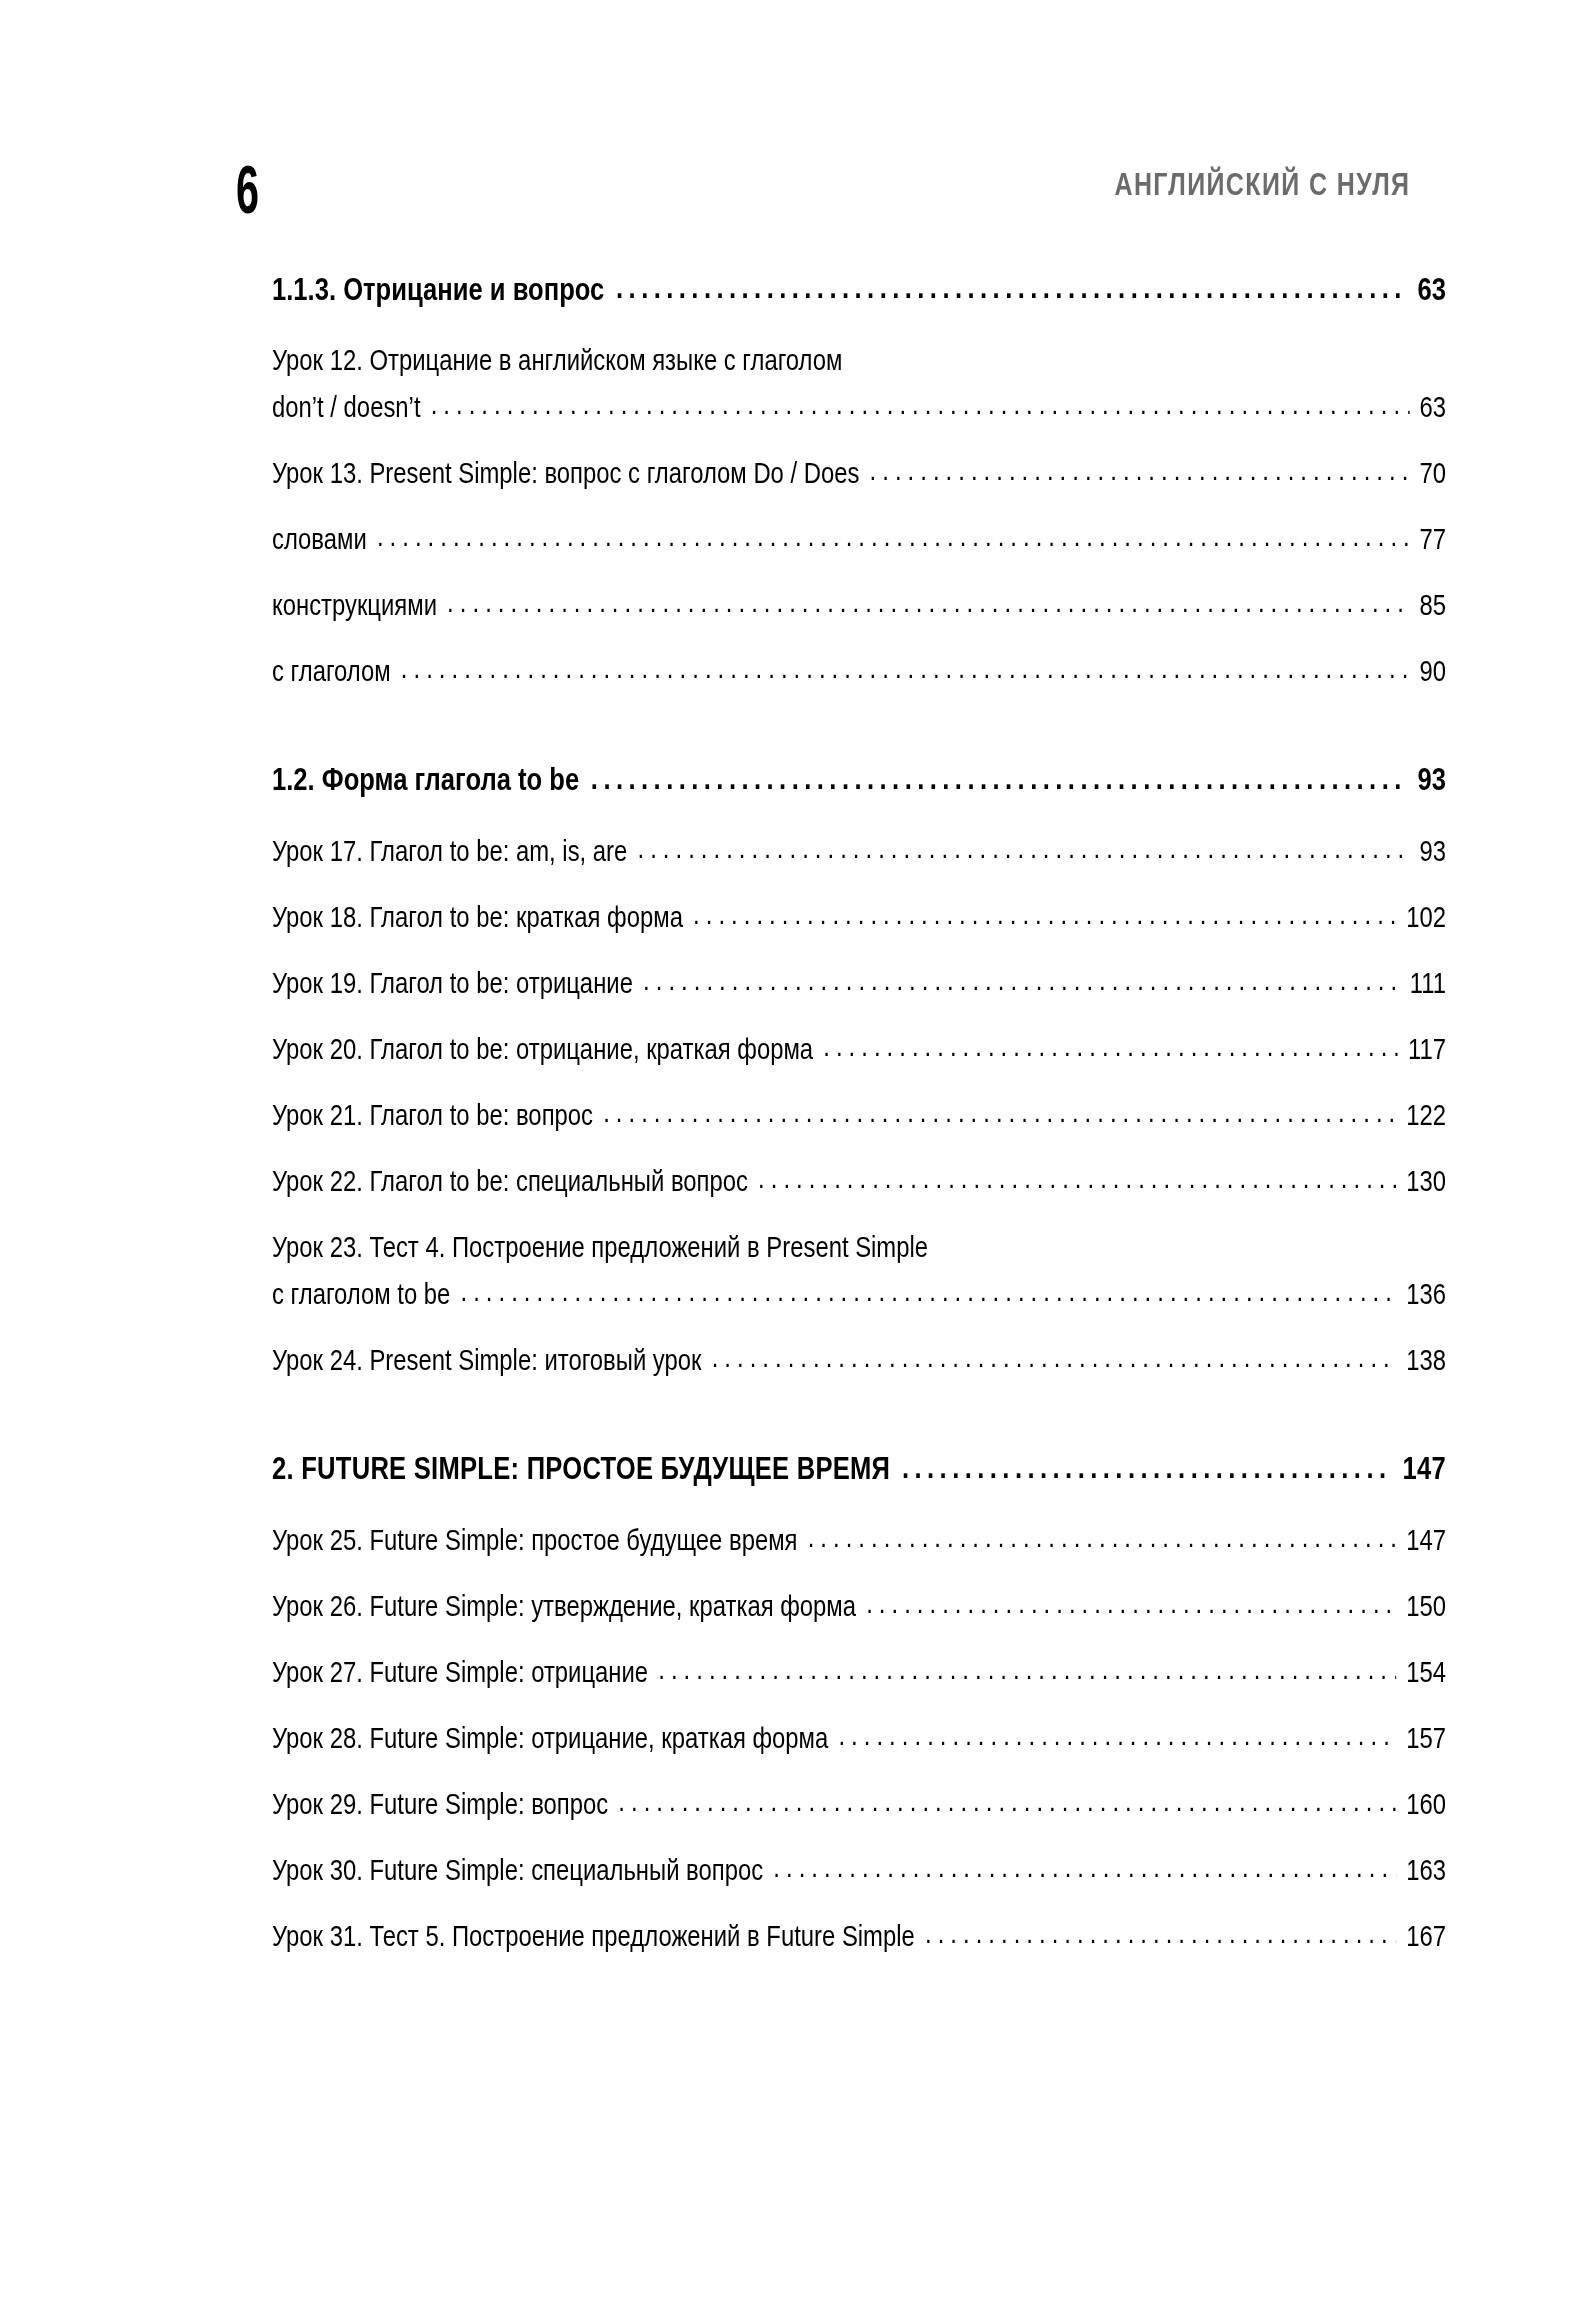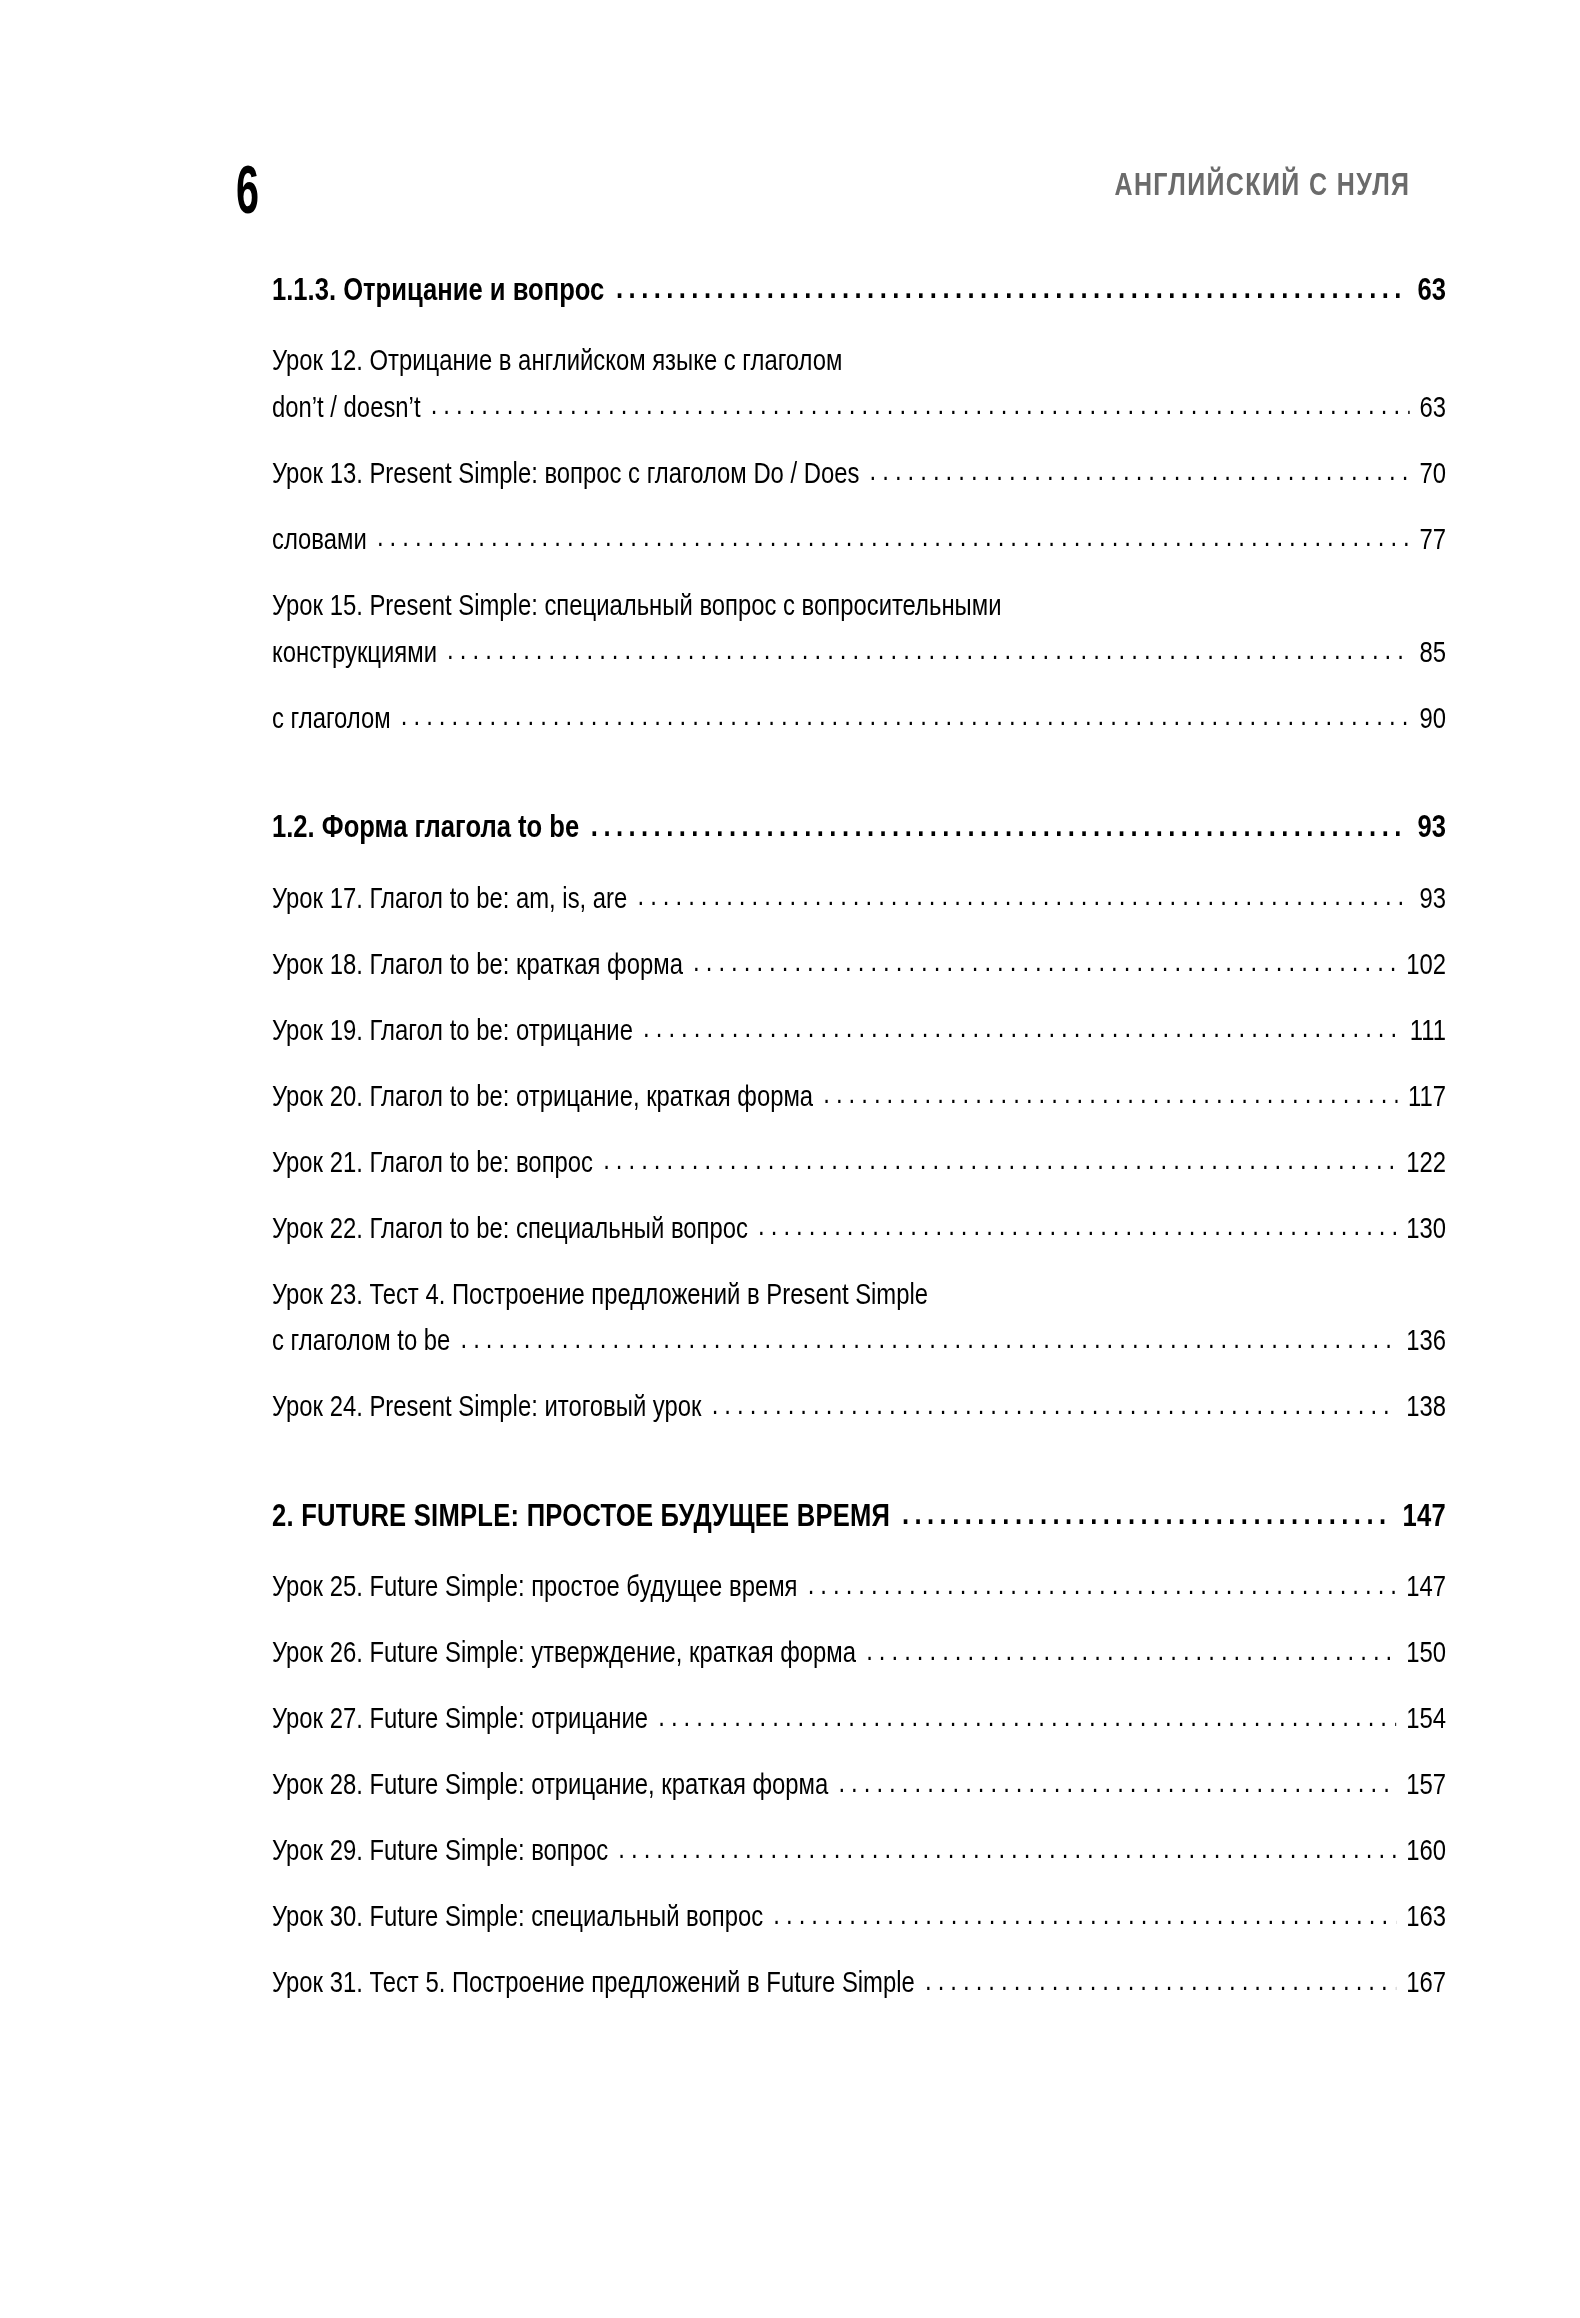--- a/index.html
+++ b/index.html
@@ -194,25 +194,20 @@
         <div class="line-h cont">
           <div class="ln">
             <span class="txt">словами</span>
             <span class="dots">..........................................................................................</span>
             <span class="pg">77</span>
           </div>
         </div>
       </div>
       <div class="gap-row"></div>
       <div class="entry lesson">
-        <div class="line-h">
-          <div class="ln">
-            <span class="txt">Урок 15. Present Simple: специальный вопрос с вопросительными</span>
-          </div>
-        </div>
         <div class="line-h cont">
           <div class="ln">
             <span class="txt">конструкциями</span>
             <span class="dots">..........................................................................................</span>
             <span class="pg">85</span>
           </div>
         </div>
       </div>
       <div class="gap-row"></div>
       <div class="entry lesson">

